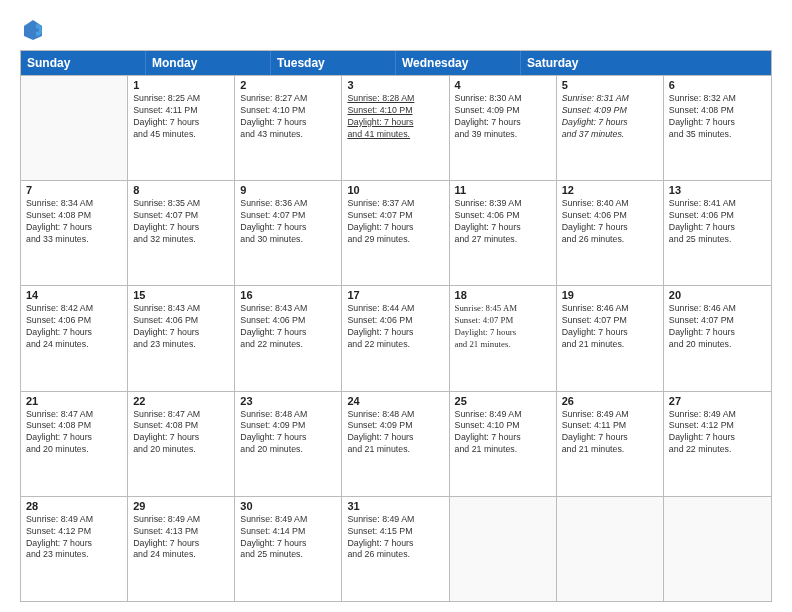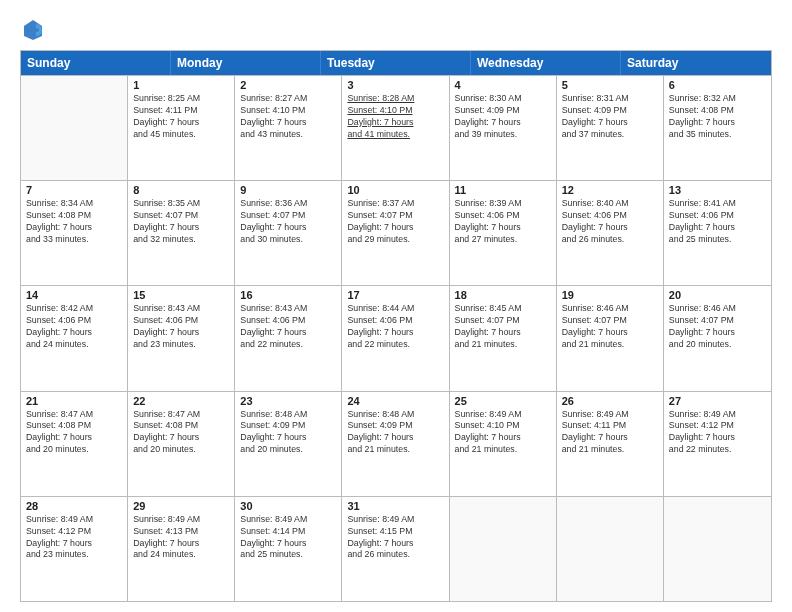--- a/index.html
+++ b/index.html
@@ -61,21 +61,21 @@
       color: #444;
     }
     .calendar {
       flex: 1;
       display: flex;
       flex-direction: column;
       border: 1px solid #bbb;
     }
     .cal-header-row {
       display: grid;
-      grid-template-columns: repeat(5, 1fr);
+      grid-template-columns: repeat(6, 1fr);
       background: #1a6abf;
     }
     .cal-header-cell {
       color: #fff;
       font-size: 12px;
       font-weight: bold;
       padding: 5px 6px;
       text-align: left;
       border-right: 1px solid #3a7fd0;
     }
@@ -178,21 +178,21 @@
           </div>
           <div class="cal-cell">
             <span class="day-num">4</span>
             <div class="cell-info" style="white-space: pre-line;">Sunrise: 8:30 AM
 Sunset: 4:09 PM
 Daylight: 7 hours
 and 39 minutes.</div>
           </div>
           <div class="cal-cell">
             <span class="day-num">5</span>
-            <div class="cell-info" style="white-space: pre-line;">Sunrise: 8:31 AM
+            <div class="cell-info" style="white-space: pre-line; font-style: italic;">Sunrise: 8:31 AM
 Sunset: 4:09 PM
 Daylight: 7 hours
 and 37 minutes.</div>
           </div>
           <div class="cal-cell">
             <span class="day-num">6</span>
             <div class="cell-info" style="white-space: pre-line;">Sunrise: 8:32 AM
 Sunset: 4:08 PM
 Daylight: 7 hours
 and 35 minutes.</div>
@@ -273,21 +273,21 @@
           </div>
           <div class="cal-cell">
             <span class="day-num">17</span>
             <div class="cell-info" style="white-space: pre-line;">Sunrise: 8:44 AM
 Sunset: 4:06 PM
 Daylight: 7 hours
 and 22 minutes.</div>
           </div>
           <div class="cal-cell">
             <span class="day-num">18</span>
-            <div class="cell-info" style="white-space: pre-line;">Sunrise: 8:45 AM
+            <div class="cell-info" style="white-space: pre-line; font-family: Liberation Serif, serif;">Sunrise: 8:45 AM
 Sunset: 4:07 PM
 Daylight: 7 hours
 and 21 minutes.</div>
           </div>
           <div class="cal-cell">
             <span class="day-num">19</span>
             <div class="cell-info" style="white-space: pre-line;">Sunrise: 8:46 AM
 Sunset: 4:07 PM
 Daylight: 7 hours
 and 21 minutes.</div>

